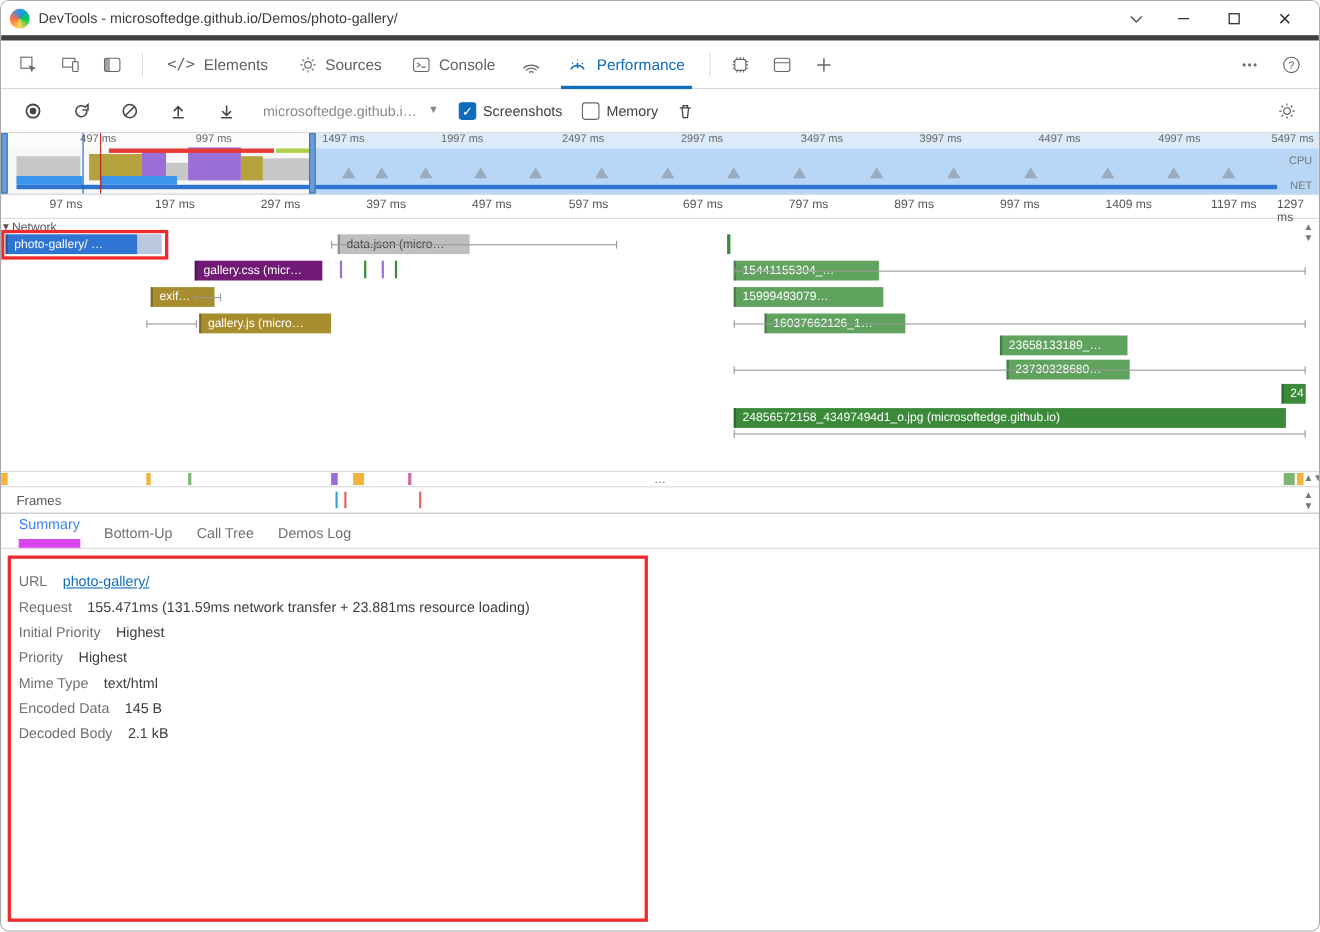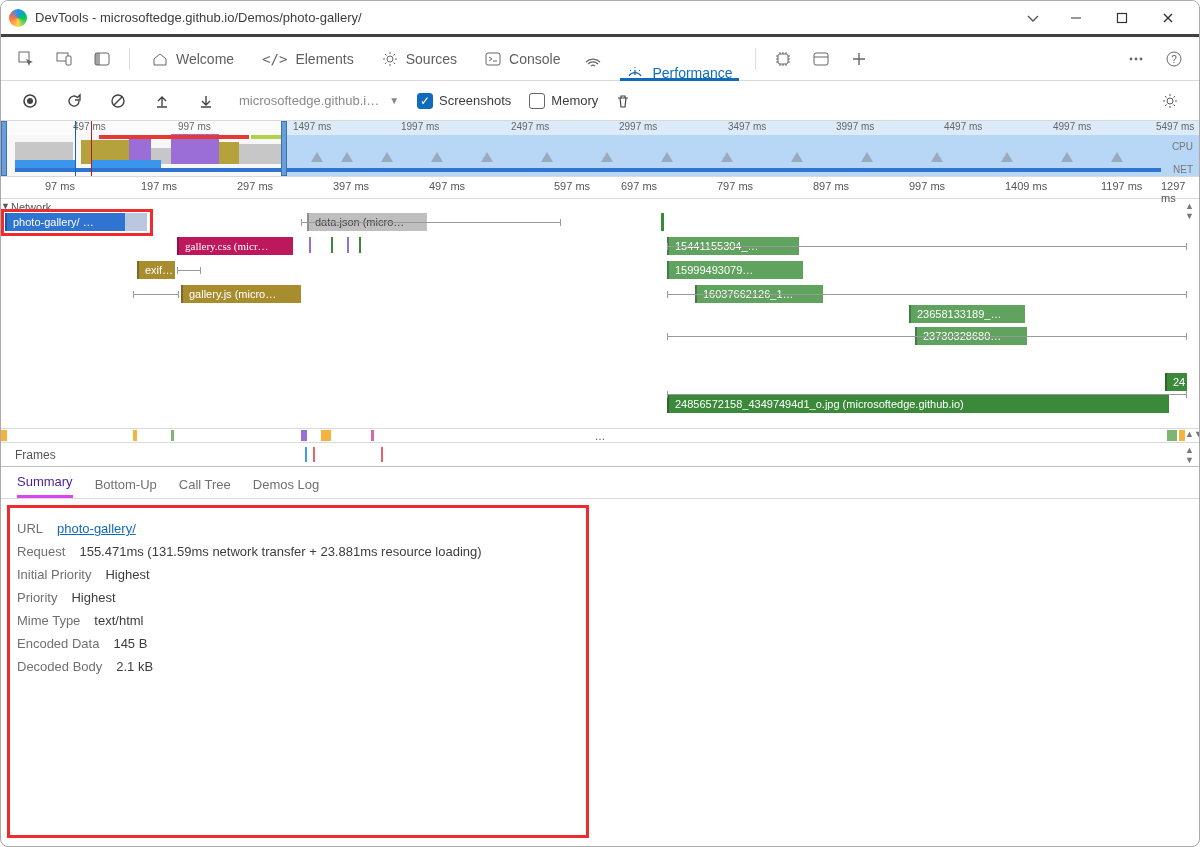--- a/index.html
+++ b/index.html
@@ -1,28 +1,28 @@
 <!DOCTYPE html>
 <html><head>
 <meta charset="utf-8">
 <style>
   * { box-sizing: border-box; margin: 0; padding: 0; }
   body { font-family: "Segoe UI", Arial, sans-serif; font-size: 12px; color: #333; background: #fff; }
   .window { width: 1200px; height: 847px; border: 1px solid #aaa; border-radius: 8px; overflow: hidden; display: flex; flex-direction: column; background: #fff; position: relative; }
-  .titlebar { height: 36px; display: flex; align-items: center; padding: 0 8px; background: #fff; border-bottom: 3px solid #404040; }
+  .titlebar { height: 36px; display: flex; align-items: center; padding: 0 8px; background: #fff; border-bottom: 5px solid #404040; }
   .edge-logo { width:18px; height:18px; border-radius:50%; background: conic-gradient(#1e90ff, #00c853, #ffd54f, #ff7043, #1e90ff); margin-right:8px; }
   .title { font-size: 13px; color: #3d3d3d; flex: 0 0 auto; }
   .titlebar-spacer { flex: 1; }
   .win-btn { width: 46px; height: 36px; display: flex; align-items: center; justify-content: center; font-size: 14px; color:#444; }
   .win-btn.chev { width:40px; }
   .tabbar { height: 44px; display: flex; align-items: center; padding: 0 6px; border-bottom: 1px solid #d9d9d9; background:#fff; }
   .icon-btn { width: 34px; height: 34px; display: flex; align-items: center; justify-content: center; border-radius: 4px; color:#5f5f5f; margin: 0 2px; }
   .tabbar .sep { width:1px; height:22px; background:#ddd; margin: 0 8px; }
   .tab { display: flex; align-items: center; gap: 8px; padding: 0 14px; height: 44px; color:#5f5f5f; font-size:14px; position:relative; }
-  .tab.active { color:#0f6cbd;align-items:flex-end; }
+  .tab.active { color:#0f6cbd; }
   .tab.active::after { content:""; position:absolute; left:8px; right:8px; bottom:0; height:3px; background:#0f6cbd; }
   .tabbar-right { margin-left:auto; display:flex; align-items:center; }
   .toolbar { height: 40px; display:flex; align-items:center; padding: 0 10px; border-bottom:1px solid #d9d9d9; gap:6px; }
   .toolbar .url { color:#8a8a8a; font-size:13px; margin-left:8px; max-width:180px; white-space:nowrap; overflow:hidden; text-overflow:ellipsis; }
   .toolbar .dd { color:#8a8a8a; font-size:10px; margin-left:4px; }
   .chk { display:flex; align-items:center; gap:6px; font-size:13px; color:#3d3d3d; margin-left:12px; }
   .chk-box { width:16px; height:16px; border:1px solid #666; border-radius:3px; display:flex; align-items:center; justify-content:center; font-size:12px; color:#fff; }
   .chk-box.checked { background:#0f6cbd; border-color:#0f6cbd; }
   .toolbar-spacer { flex:1; }
 
@@ -47,40 +47,40 @@
   
   .ruler2 { height:22px; border-bottom:1px solid #d9d9d9; position:relative; font-size:11px; color:#555; }
   .ruler2 span { position:absolute; top:3px; }
 
   
   .netarea { height: 230px; position:relative; overflow:hidden; border-bottom:1px solid #d9d9d9; }
   .netarea .hdr { position:absolute; left:10px; top:0; font-size:11px; color:#555; padding:2px 0; }
   .netarea .tri-toggle { position:absolute; left:0; top:2px; width:10px; font-size:9px; color:#555; }
   .bar { position:absolute; height:18px; line-height:18px; padding:0 6px; color:#fff; font-size:11px; white-space:nowrap; overflow:hidden; border-left:2px solid rgba(0,0,0,0.25); }
   .bar.sel { background:#2e74d0; }
-  .bar.purple { background:#be185d;font-family:Liberation Serif, serif; }
+  .bar.purple { background:#701a75; }
   .bar.olive { background:#a88d2f; }
   .bar.grey { background:#bfbfbf; color:#444; }
-  .bar.green { background:#3a8a3a;margin-top:24px; }
+  .bar.green { background:#3a8a3a; }
   .bar.greenL { background:#5fa35f; }
   .whisker { position:absolute; height:1px; background:#999; }
   .whisker::before, .whisker::after { content:""; position:absolute; width:1px; height:7px; background:#999; top:-3px; }
   .whisker::before{ left:0; } .whisker::after{ right:0; }
   .sel-highlight { position:absolute; border:3px solid #ef2b2d; pointer-events:none; }
 
   .ellipsis-row { height:14px; text-align:center; font-size:11px; color:#555; border-bottom:1px solid #d9d9d9; display:flex; align-items:center; justify-content:center; position:relative; }
   .mini-strip { position:absolute; left:0; right:12px; top:0; bottom:0; }
   .mini-mark { position:absolute; top:1px; bottom:1px; width:2px; }
 
   .frames-row { height:24px; display:flex; align-items:center; padding:0 14px; border-bottom:1px solid #bdbdbd; font-size:12px; color:#555; position:relative; }
   .frame-tick { position:absolute; top:4px; bottom:4px; width:2px; }
 
   .detail-tabs { height:32px; display:flex; align-items:flex-end; gap:22px; padding:0 16px; border-bottom:1px solid #d9d9d9; }
   .dtab { font-size:13px; color:#707070; padding:6px 0; }
-  .dtab.active { color:#4c1d95; border-bottom:3px solid #d946ef; }
+  .dtab.active { color:#3b82f6; border-bottom:8px solid #d946ef; }
 
   .summary { flex:1; position:relative; padding:14px 16px; font-size:13px; color:#3d3d3d; }
   .summary-box { position:absolute; left:6px; top:6px; right:610px; bottom:8px; border:3px solid #ef2b2d; pointer-events:none; }
   .summary h4 { font-weight:400; font-size:14px; margin-bottom:10px; display:flex; align-items:center; gap:10px; }
   .sq { width:14px; height:14px; background:#2e74d0; display:inline-block; }
   .kv { display:flex; gap:14px; margin:8px 0; }
   .kv .k { color:#707070; }
   .kv a { color:#0f6cbd; text-decoration:underline; }
 
   .scroll-arrows { position:absolute; right:2px; width:12px; display:flex; flex-direction:column; font-size:9px; color:#777; }
@@ -130,26 +130,20 @@
           <rect x="11" y="6" width="5" height="9" rx="1" stroke="#666" fill="#fff"></rect>
         </svg>
     </div>
     <div class="icon-btn">
       <svg width="18" height="18" viewBox="0 0 18 18">
           <rect x="2" y="3" width="14" height="12" rx="2" stroke="#666" fill="none"></rect>
           <rect x="2" y="3" width="5" height="12" fill="#666" opacity="0.6"></rect>
         </svg>
     </div>
     <div class="sep"></div>
-    <div class="tab">
-      <svg width="16" height="16" viewBox="0 0 16 16">
-          <path d="M2 8l6-5 6 5v6H2z" stroke="#666" fill="none"></path>
-        </svg>
-      <span>Welcome</span>
-    </div>
     <div class="tab">
       <span style="font-family:monospace;color:#666;">&lt;/&gt;</span>
       <span>Elements</span>
     </div>
     <div class="tab">
       <svg width="16" height="16" viewBox="0 0 16 16">
           <circle cx="8" cy="8" r="3" stroke="#666" fill="none"></circle>
           <path d="M8 1v2M8 13v2M1 8h2M13 8h2M3 3l1.5 1.5M11.5 11.5L13 13M13 3l-1.5 1.5M4.5 11.5L3 13" stroke="#666"></path>
         </svg>
       <span>Sources</span>
@@ -312,40 +306,40 @@
     <div style="position:absolute; left:74px; top:0; bottom:0; width:1px; background:#1565c0;"></div>
     <div style="position:absolute; left:90px; top:0; bottom:0; width:1px; background:#b71c1c;"></div>
   </div>
 
   <div class="ruler2">
     <span style="left:44px">97 ms</span>
     <span style="left:140px">197 ms</span>
     <span style="left:236px">297 ms</span>
     <span style="left:332px">397 ms</span>
     <span style="left:428px">497 ms</span>
-    <span style="left:553px">597 ms</span>
+    <span style="left:516px">597 ms</span>
     <span style="left:620px">697 ms</span>
     <span style="left:716px">797 ms</span>
     <span style="left:812px">897 ms</span>
     <span style="left:908px">997 ms</span>
     <span style="left:1004px">1409 ms</span>
     <span style="left:1100px">1197 ms</span>
     <span style="left:1160px">1297 ms</span>
   </div>
 
   <div class="netarea">
     <div class="tri-toggle">▼</div>
     <div class="hdr">Network</div>
 
     <div class="sel-highlight" style="left:0px; top:10px; width:152px; height:27px;"></div>
     <div class="bar sel" style="left:4px; top:14px; width:120px;">photo-gallery/ …</div>
     <div style="position:absolute; left:124px; top:14px; width:22px; height:18px; background:#b9c8df;"></div>
 
     <div class="bar purple" style="left:176px; top:38px; width:116px;">gallery.css (micr…</div>
-    <div class="bar olive" style="left:136px; top:62px; width:38px;">exif…</div>
+    <div class="bar olive" style="left:136px; top:62px; width:58px;">exif…</div>
     <div class="whisker" style="left:176px; top:71px; width:24px;"></div>
     <div class="bar olive" style="left:180px; top:86px; width:120px;">gallery.js (micro…</div>
     <div class="whisker" style="left:132px; top:95px; width:46px;"></div>
     <div class="bar grey" style="left:306px; top:14px; width:120px;">data.json (micro…</div>
     <div class="whisker" style="left:300px; top:23px; width:260px;"></div>
 
     <div style="position:absolute; left:308px; top:38px; width:2px; height:16px; background:#9b6dd7;"></div>
     <div style="position:absolute; left:330px; top:38px; width:2px; height:16px; background:#3a8a3a;"></div>
     <div style="position:absolute; left:346px; top:38px; width:2px; height:16px; background:#9b6dd7;"></div>
     <div style="position:absolute; left:358px; top:38px; width:2px; height:16px; background:#3a8a3a;"></div>

